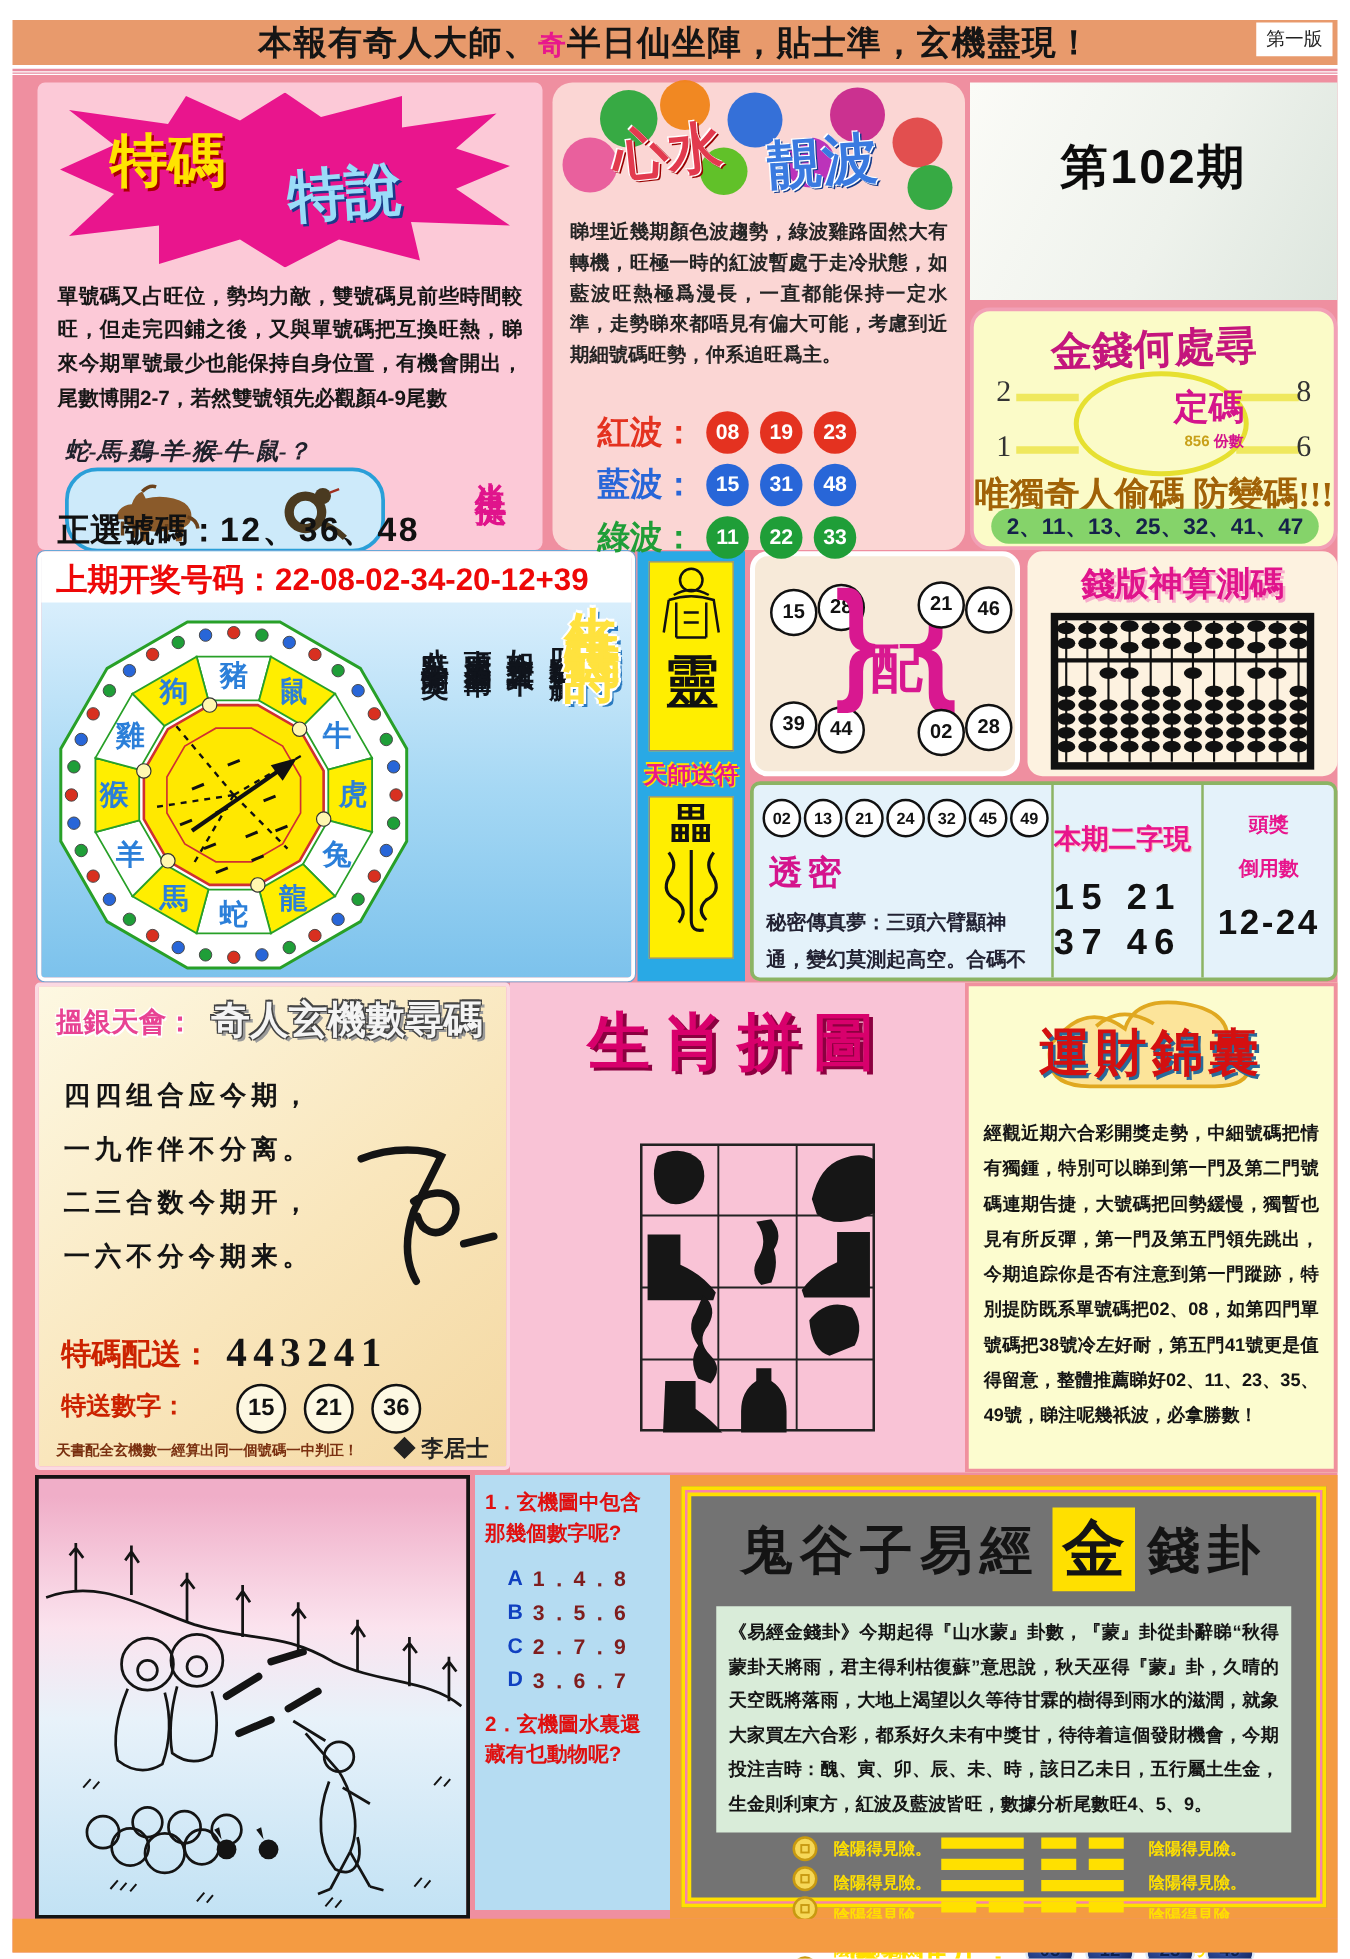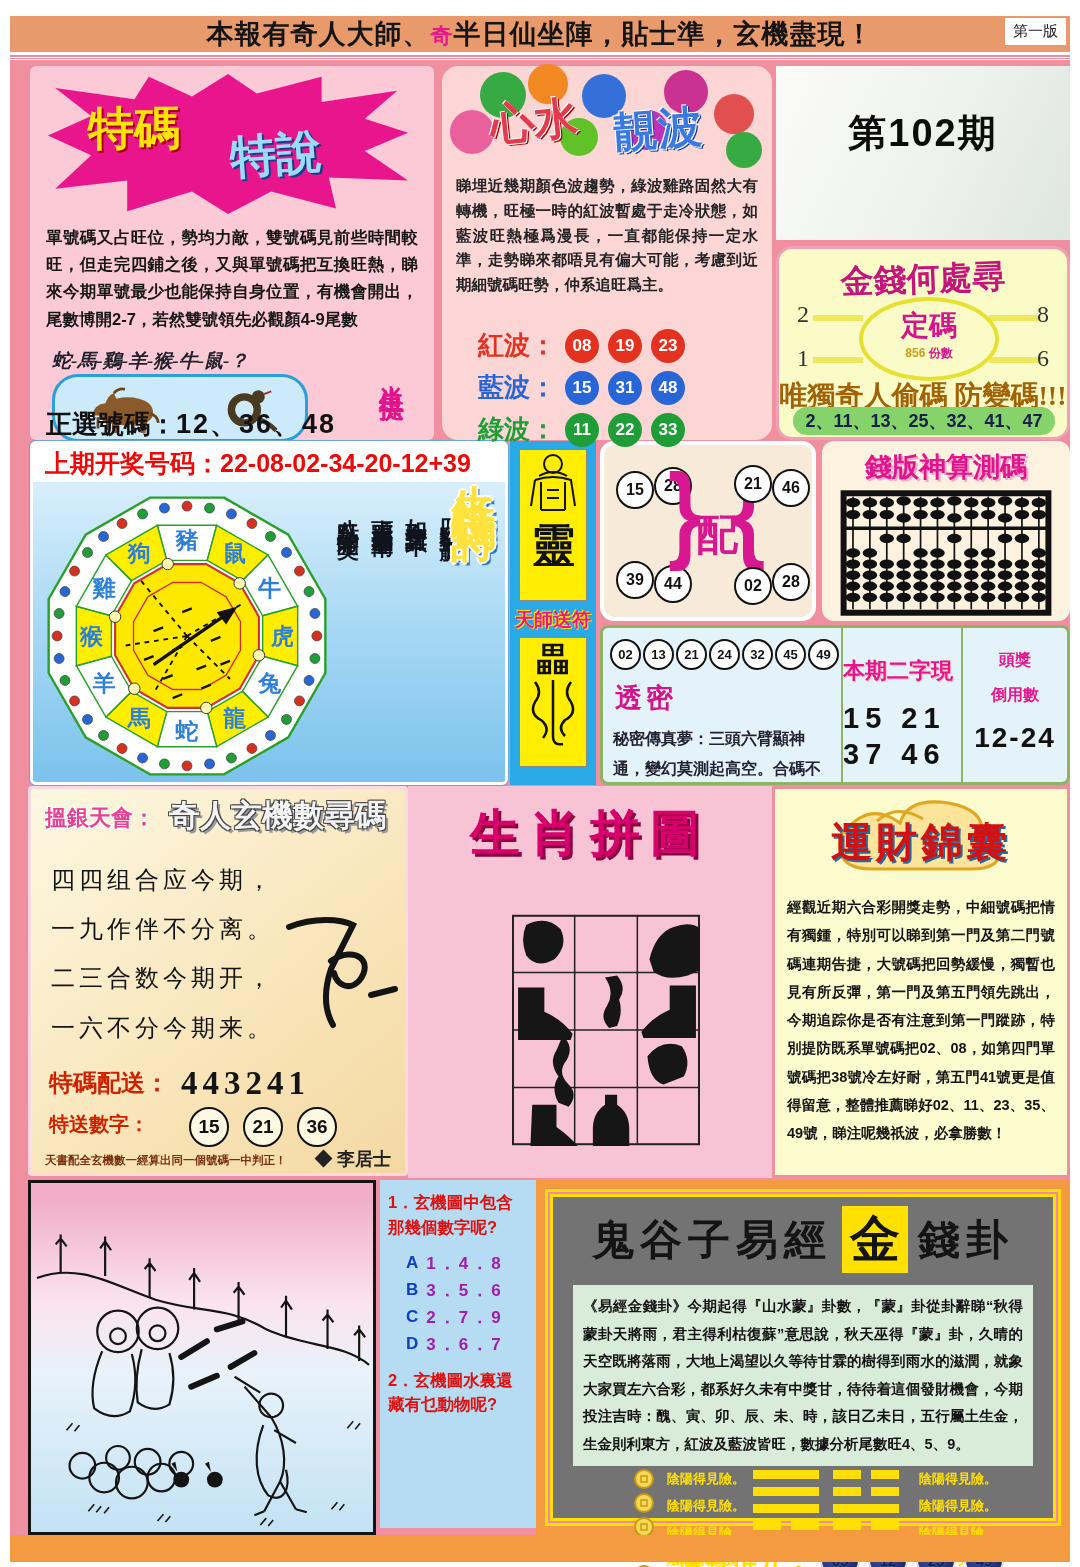--- a/index.html
+++ b/index.html
@@ -41,21 +41,21 @@
   .ball{display:inline-flex;align-items:center;justify-content:center;border-radius:50%;font-weight:bold;color:#fff;}
   #pB .ball{width:34px;height:34px;font-size:17px;}
 
   
   #pC1{left:766px;top:6px;width:294px;height:174px;background:linear-gradient(115deg,#fbfbf7,#eef2ec 55%,#dde6de);display:flex;align-items:flex-start;justify-content:center;}
   #pC1 .issue{margin-top:42px;font-size:38px;font-weight:bold;color:#0c0c0c;letter-spacing:2px;}
   #pC2{left:766px;top:186px;width:294px;height:194px;background:#fbfbc8;border:3px solid #f2a0b6;border-radius:16px;}
   #pC2 .mt{position:absolute;left:0;top:8px;width:100%;text-align:center;font-size:33px;font-weight:bold;color:#c4157d;font-family:"Liberation Serif",serif;transform:rotate(-2deg);}
   #pC2 .yline{position:absolute;height:6px;background:#efe85e;}
   #pC2 .corner{position:absolute;font-size:24px;color:#333;font-family:"Liberation Serif",serif;}
-  #pC2 .oval{position:absolute;left:80px;top:48px;width:132px;height:76px;border:4px solid #e6e030;border-radius:50%;text-align:center;}
+  #pC2 .oval{position:absolute;left:80px;top:48px;width:132px;height:76px;border:4px solid #e6e030;border-radius:50%;text-align:right;}
   #pC2 .oval .m{font-size:28px;font-weight:bold;color:#d4148c;margin-top:6px;}
   #pC2 .oval .s{font-size:12px;font-weight:bold;}
   #pC2 .oval .s .num{color:#c8a018;}
   #pC2 .oval .s .fs{color:#d4148c;}
   #pC2 .warn{position:absolute;left:0;top:128px;width:100%;text-align:center;font-size:28px;font-weight:bold;color:#a16207;font-family:"Liberation Serif",serif;}
   #pC2 .pill{position:absolute;left:14px;top:158px;width:262px;height:28px;background:#85d36a;border-radius:16px;display:flex;align-items:center;justify-content:center;font-size:18px;font-weight:bold;color:#15214a;}
 
   
   #pD{left:20px;top:381px;width:478px;height:344px;background:linear-gradient(#d8eefc 12%,#a6d8f4 55%,#7cc2ec);border:3px solid #fff;box-shadow:0 0 0 1px #68a8d8;border-radius:6px;}
   #pD .strip{position:absolute;left:0;top:0;width:100%;height:38px;background:#fff;display:flex;align-items:center;}
@@ -91,21 +91,21 @@
   #pH .c2t{margin-top:28px;font-size:22px;font-weight:bold;color:#e8148c;text-shadow:1px 1px 0 #fbb;}
   #pH .c2n{font-size:29px;font-weight:bold;color:#111;letter-spacing:6px;line-height:1.25;margin-top:14px;}
   #pH .c3a{margin-top:22px;font-size:16px;font-weight:bold;color:#e8148c;}
   #pH .c3b{margin-top:14px;font-size:16px;font-weight:bold;color:#e8148c;}
   #pH .c3v{margin-top:16px;font-size:28px;font-weight:bold;color:#111;letter-spacing:2px;}
 
   
   #pI{left:18px;top:726px;width:380px;height:390px;background:linear-gradient(140deg,#fdf8e2,#f9e6bc 55%,#f4d8a2);border:3px solid #fbd9e2;border-radius:4px;}
   #pI .h1{position:absolute;left:14px;top:14px;font-size:22px;font-weight:bold;color:#e84393;font-family:"Liberation Serif",serif;text-shadow:1px 1px 0 #fff,-1px -1px 0 #fff,1px -1px 0 #fff,-1px 1px 0 #fff;}
   #pI .h2{position:absolute;left:138px;top:6px;font-size:31px;font-weight:bold;color:#f4f4f4;font-family:"Liberation Serif",serif;text-shadow:-1px -1px 0 #444,1px -1px 0 #444,-1px 1px 0 #444,1px 1px 0 #444,3px 3px 0 #9a9a9a;}
-  #pI .poem{position:absolute;left:20px;top:66px;font-size:24px;font-weight:normal;color:#141414;line-height:2.05;letter-spacing:4px;}
+  #pI .poem{position:absolute;left:20px;top:66px;font-size:21px;font-weight:bold;color:#141414;line-height:2.05;letter-spacing:4px;}
   #pI .l1{position:absolute;left:18px;top:278px;font-size:24px;font-weight:bold;color:#cc2200;font-family:"Liberation Serif",serif;}
   #pI .v1{position:absolute;left:150px;top:276px;font-size:33px;font-weight:bold;color:#141414;letter-spacing:5px;font-family:"Liberation Serif",serif;}
   #pI .l2{position:absolute;left:18px;top:322px;font-size:20px;font-weight:bold;color:#cc2200;font-family:"Liberation Serif",serif;}
   #pI .ib{position:absolute;top:318px;width:36px;height:36px;border:2.5px solid #111;border-radius:50%;background:#fdf8e2;display:flex;align-items:center;justify-content:center;font-size:19px;font-weight:bold;color:#111;}
   #pI .foot{position:absolute;left:14px;top:364px;font-size:11.5px;font-weight:bold;color:#7a3010;}
   #pI .auth{position:absolute;right:14px;top:358px;font-size:18px;font-weight:bold;color:#222;font-family:"Liberation Serif",serif;}
 
   
   #pJ{left:398px;top:726px;width:364px;height:392px;background:#f9c3d6;}
   #pJ .jt{margin-top:14px;text-align:center;font-size:50px;font-weight:bold;color:#d8006c;font-family:"Liberation Serif",serif;text-shadow:3px 3px 0 #8c0040;letter-spacing:10px;}
@@ -118,21 +118,21 @@
 
   
   #pL{left:18px;top:1120px;width:348px;height:355px;border:3px solid #141414;background:linear-gradient(#f0aec8 4%,#fbe3ee 34%,#e8f2fa 55%,#c2e2f4);}
 
   
   #pM{left:370px;top:1120px;width:156px;height:348px;background:#b5dcf2;padding:10px 8px;}
   #pM .q{font-size:16.5px;font-weight:bold;color:#e01010;line-height:1.5;}
   #pM table{margin:10px 0 10px 14px;border-collapse:collapse;}
   #pM td{font-size:17px;font-weight:bold;padding:2px 4px;}
   #pM td.l{color:#1040c0;}
-  #pM td.v{color:#a21caf;letter-spacing:3px;}
+  #pM td.v{color:#7f1d1d;letter-spacing:3px;}
 
   
   #pN{left:526px;top:1120px;width:534px;height:355px;background:#f49b42;padding:9px;}
   #pN .inner{position:relative;width:100%;height:100%;background:#737373;border:3px solid #ffe000;box-shadow:inset 0 0 0 2px #f883ab,inset 0 0 0 5px #ffe000;padding:10px 19px 6px;box-sizing:border-box;}
   #pN .trow{display:flex;align-items:center;justify-content:center;gap:10px;margin-top:4px;}
   #pN .tb{font-size:42px;font-weight:bold;color:#141414;font-family:"Liberation Serif",serif;letter-spacing:6px;}
   #pN .gold{background:#ffe000;font-size:50px;font-weight:bold;color:#141414;padding:0 8px;font-family:"Liberation Serif",serif;}
   #pN .gbody{margin:12px 6px 0;background:#d9ecd9;padding:8px 10px;font-size:14.5px;font-weight:bold;color:#141414;line-height:1.9;text-align:justify;}
   #pN .bottom{position:relative;height:118px;}
   #pN .coins{position:absolute;left:66px;top:2px;display:flex;flex-direction:column;gap:2px;}

